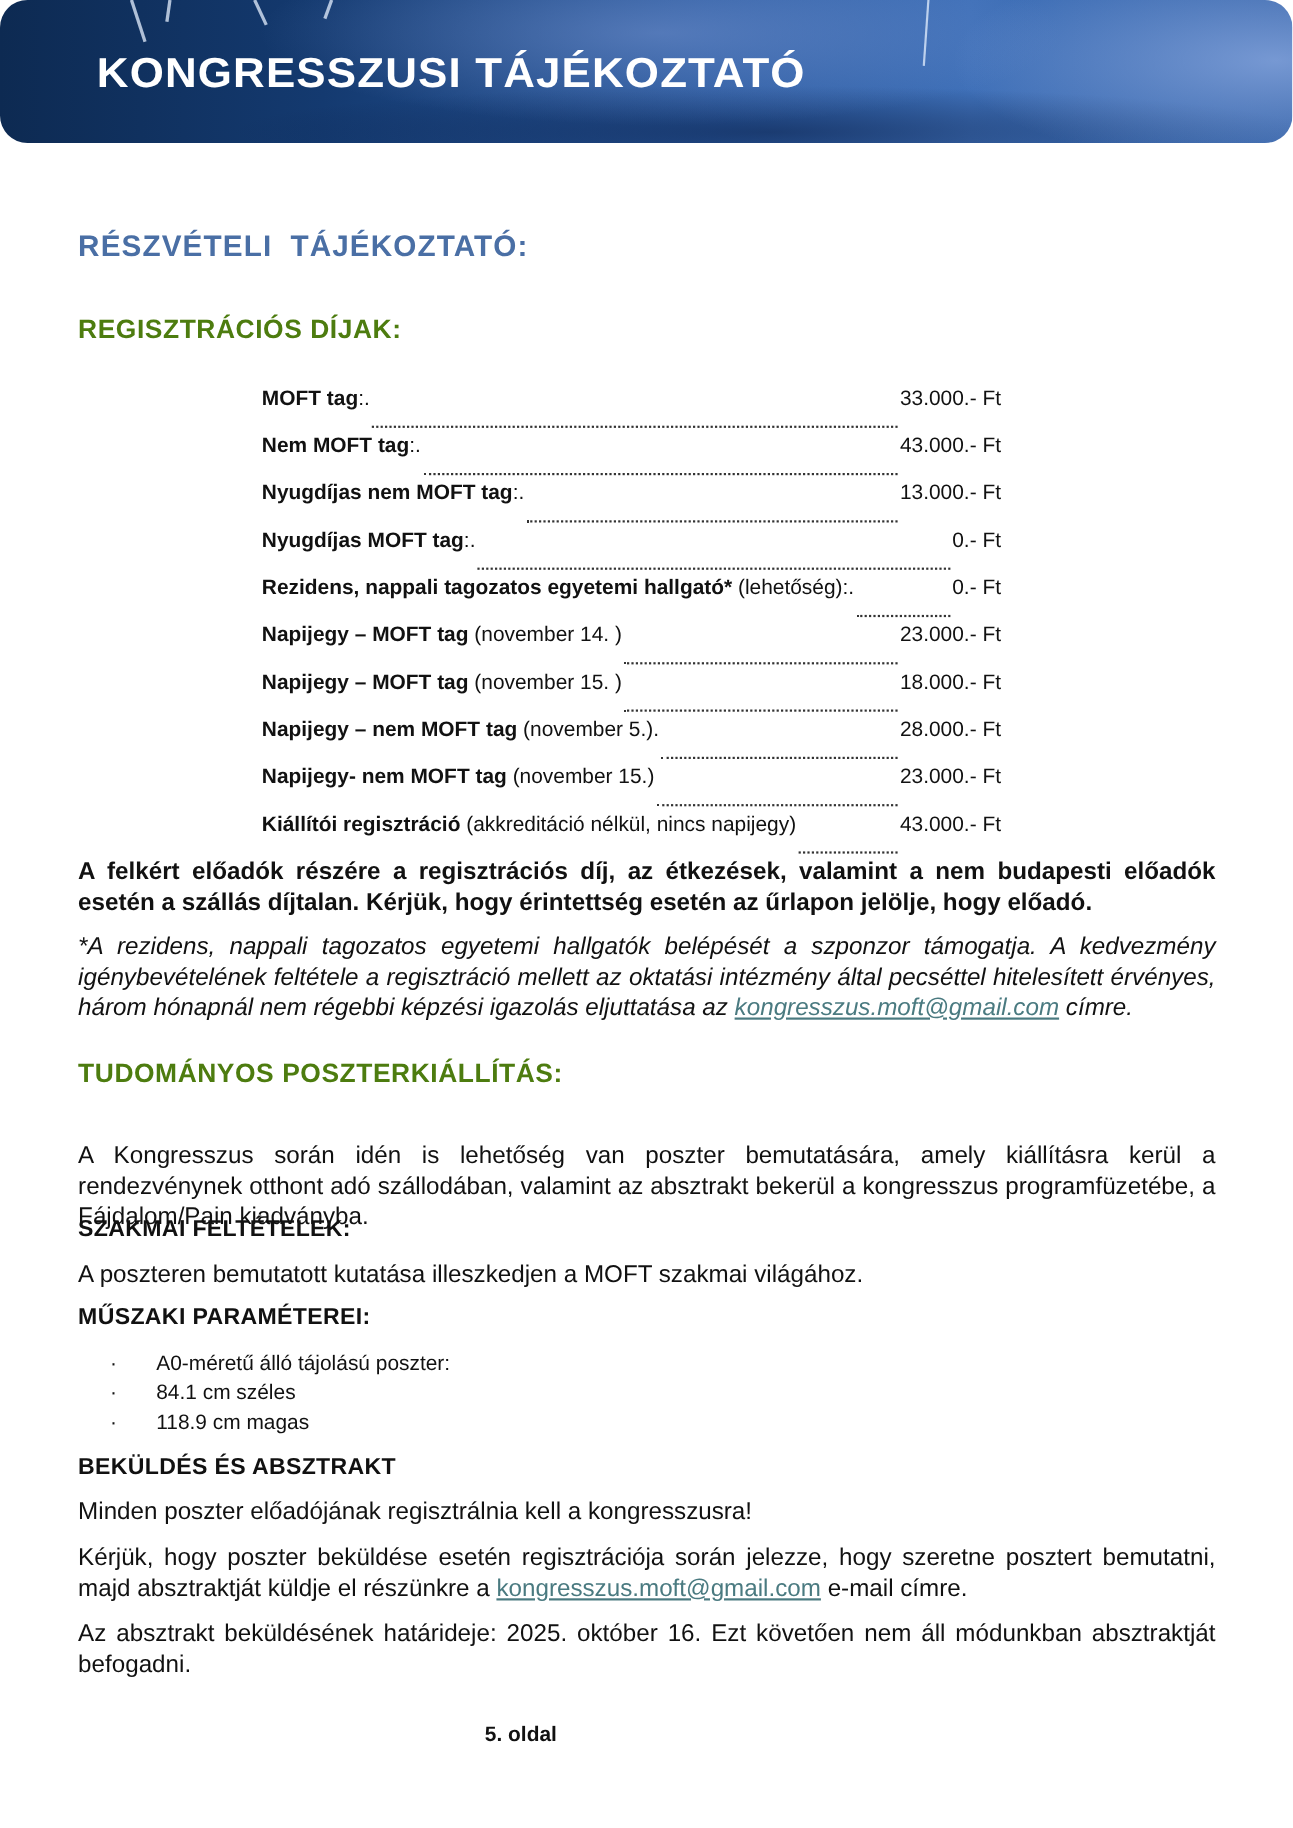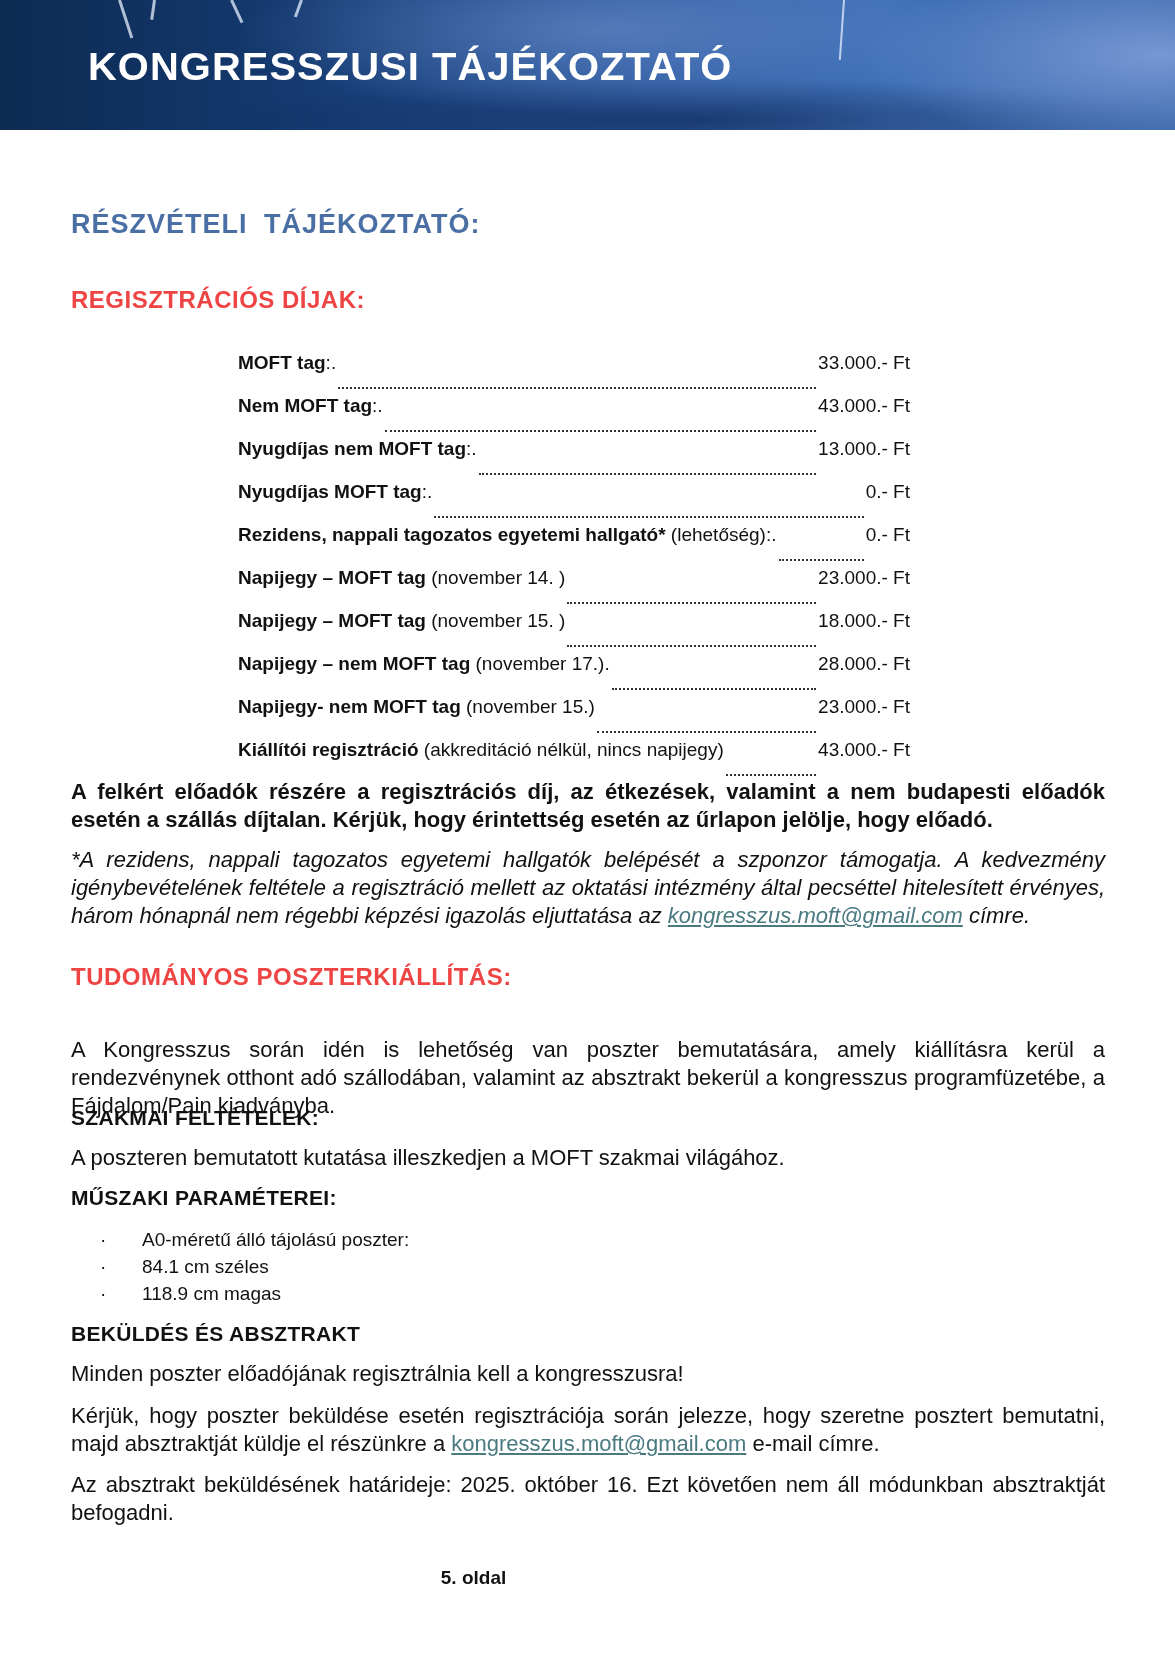--- a/index.html
+++ b/index.html
@@ -8,35 +8,36 @@
       font-family: "Liberation Sans", sans-serif; color: #111;
     }
     .banner {
       position: absolute; left: 0; top: 0; width: 1175px; height: 130px;
       background:
         radial-gradient(ellipse 420px 140px at 1160px 55px, rgba(140,170,225,0.75), rgba(140,170,225,0) 70%),
         radial-gradient(ellipse 520px 120px at 600px 30px, rgba(120,150,210,0.55), rgba(120,150,210,0) 70%),
         radial-gradient(ellipse 700px 60px at 700px 120px, rgba(10,30,70,0.55), rgba(10,30,70,0) 70%),
         linear-gradient(90deg, #0d2a52 0%, #143a70 25%, #2a5aa0 55%, #3f70b8 75%, #3563a8 100%);
       overflow: hidden;
+      border-radius: 25px;
     }
     .banner .bolt { position: absolute; top: 0; width: 3px; background: rgba(230,240,255,0.75); transform-origin: top; }
     .banner-title {
       position: absolute; left: 88px; top: 46px; margin: 0;
       font-size: 38px; font-weight: bold; letter-spacing: 1px; color: #ffffff;
       transform: scaleX(1.05); transform-origin: left;
       white-space: nowrap;
     }
     .h1 {
       position: absolute; left: 71px; top: 209px; margin: 0;
       font-size: 27px; font-weight: 900; color: #4a6fa5; letter-spacing: 1px; word-spacing: 8px;
     }
     .h2 {
       position: absolute; left: 71px; margin: 0;
-      font-size: 24px; font-weight: bold; color: #ef4444; letter-spacing: 0.5px;
+      font-size: 24px; font-weight: bold; color: #4d7c0f; letter-spacing: 0.5px;
     }
     .fees {
       position: absolute; left: 238px; top: 352px; width: 672px;
       margin: 0; padding: 0; list-style: none;
     }
     .fee-row {
       display: flex; align-items: baseline; height: 43px;
       font-size: 19px; color: #111; white-space: nowrap;
     }
     .fee-row .lbl b { font-weight: bold; }
@@ -114,21 +115,21 @@
     <span class="lbl"><b>Napijegy – MOFT tag</b><span class="note"> (november 14. )</span><span></span></span>
     <span class="dots"></span>
     <span class="price">23.000.- Ft</span>
   </li>
   <li class="fee-row">
     <span class="lbl"><b>Napijegy – MOFT tag</b><span class="note"> (november 15. )</span><span></span></span>
     <span class="dots"></span>
     <span class="price">18.000.- Ft</span>
   </li>
   <li class="fee-row">
-    <span class="lbl"><b>Napijegy – nem MOFT tag</b><span class="note"> (november 17.). </span><span></span></span>
+    <span class="lbl"><b>Napijegy – nem MOFT tag</b><span class="note"> (november 5.). </span><span></span></span>
     <span class="dots"></span>
     <span class="price">28.000.- Ft</span>
   </li>
   <li class="fee-row">
     <span class="lbl"><b>Napijegy- nem MOFT tag</b><span class="note"> (november 15.)</span><span></span></span>
     <span class="dots"></span>
     <span class="price">23.000.- Ft</span>
   </li>
   <li class="fee-row">
     <span class="lbl"><b>Kiállítói regisztráció</b><span class="note"> (akkreditáció nélkül, nincs napijegy) </span><span></span></span>

